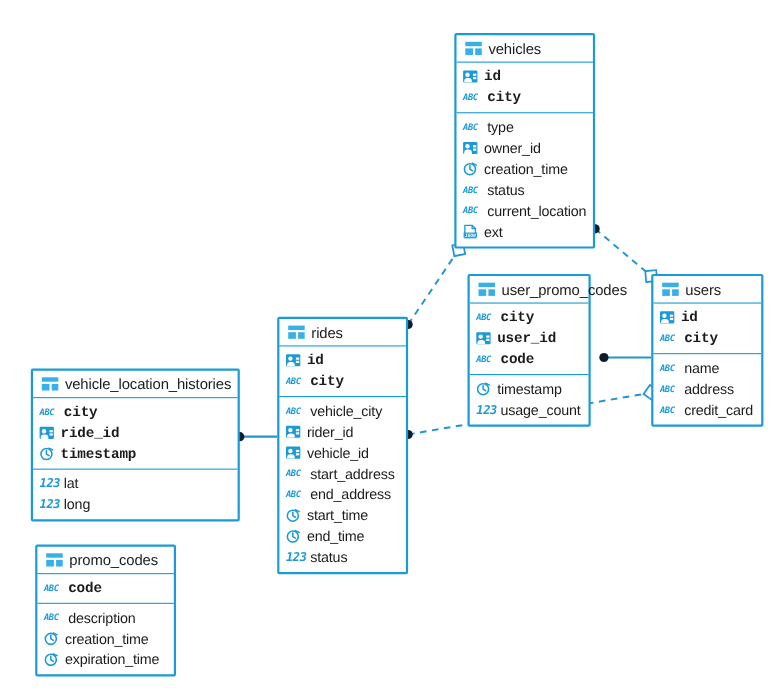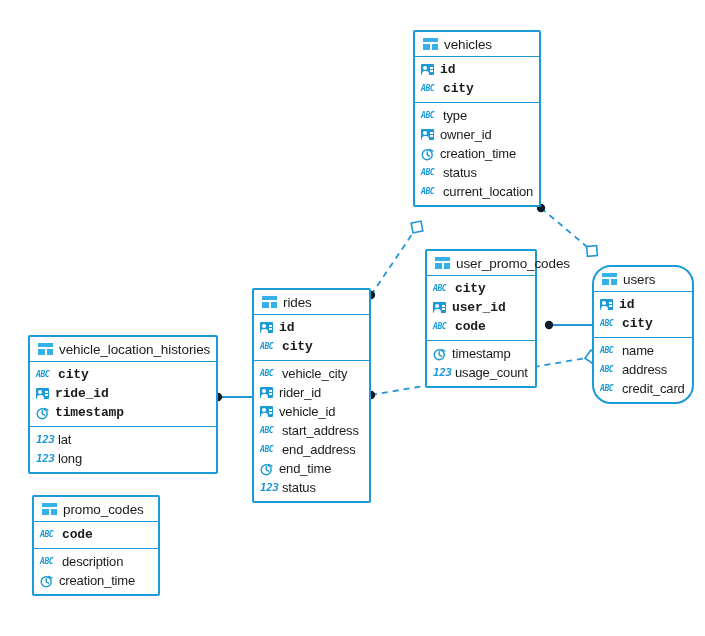--- a/index.html
+++ b/index.html
@@ -171,20 +171,29 @@
           <span class="fname">creation_time</span>
         </div>
         <div class="row">
           <span class="ic ic-abc">ABC</span>
           <span class="fname">status</span>
         </div>
         <div class="row">
           <span class="ic ic-abc">ABC</span>
           <span class="fname">current_location</span>
         </div>
+        <div class="row">
+          <span class="ic ic-json"><svg width="13" height="13" viewBox="0 0 13 13">
+              <path d="M1.6 0.8 H8.2 L11.2 3.8 V12.2 H1.6 Z" fill="#ffffff" stroke="#1a9ad6" stroke-width="1.2"></path>
+              <path d="M8.2 0.8 V3.8 H11.2" fill="none" stroke="#1a9ad6" stroke-width="1.2"></path>
+              <rect x="0.4" y="7.4" width="12.2" height="4.6" fill="#1a9ad6"></rect>
+              <text x="6.5" y="11.2" font-size="4.2" font-family="DejaVu Sans Mono, monospace" font-weight="bold" fill="#ffffff" text-anchor="middle">JSON</text>
+            </svg></span>
+          <span class="fname">ext</span>
+        </div>
       </div>
     </div>
     <div class="table" style="left: 425px; top: 249px; width: 112px;">
       <div class="tbl-title">
         <span class="ic ic-table">
           <i class="bar"></i>
           <i class="c1"></i>
           <i class="c2"></i>
         </span>
         <span class="tname">user_promo_codes</span>
@@ -216,21 +225,21 @@
               <path d="M8.4 1.4 L12 3.1" fill="none" stroke="#1a9ad6" stroke-width="1.3" stroke-linecap="round"></path>
             </svg></span>
           <span class="fname">timestamp</span>
         </div>
         <div class="row">
           <span class="ic ic-num">123</span>
           <span class="fname">usage_count</span>
         </div>
       </div>
     </div>
-    <div class="table" style="left: 592px; top: 265px; width: 102px; border-radius: 19px;">
+    <div class="table" style="left: 592px; top: 249px; width: 102px;">
       <div class="tbl-title">
         <span class="ic ic-table">
           <i class="bar"></i>
           <i class="c1"></i>
           <i class="c2"></i>
         </span>
         <span class="tname">users</span>
       </div>
       <div class="section keys">
         <div class="row key">
@@ -309,20 +318,28 @@
           </span>
           <span class="fname">vehicle_id</span>
         </div>
         <div class="row">
           <span class="ic ic-abc">ABC</span>
           <span class="fname">start_address</span>
         </div>
         <div class="row">
           <span class="ic ic-abc">ABC</span>
           <span class="fname">end_address</span>
+        </div>
+        <div class="row">
+          <span class="ic ic-clock"><svg width="13" height="13" viewBox="0 0 13 13">
+              <circle cx="6.2" cy="6.8" r="5" fill="none" stroke="#1a9ad6" stroke-width="1.4"></circle>
+              <path d="M6.2 3.6 V6.8 L8.6 8.2" fill="none" stroke="#1a9ad6" stroke-width="1.4" stroke-linecap="round"></path>
+              <path d="M8.4 1.4 L12 3.1" fill="none" stroke="#1a9ad6" stroke-width="1.3" stroke-linecap="round"></path>
+            </svg></span>
+          <span class="fname">start_time</span>
         </div>
         <div class="row">
           <span class="ic ic-clock"><svg width="13" height="13" viewBox="0 0 13 13">
               <circle cx="6.2" cy="6.8" r="5" fill="none" stroke="#1a9ad6" stroke-width="1.4"></circle>
               <path d="M6.2 3.6 V6.8 L8.6 8.2" fill="none" stroke="#1a9ad6" stroke-width="1.4" stroke-linecap="round"></path>
               <path d="M8.4 1.4 L12 3.1" fill="none" stroke="#1a9ad6" stroke-width="1.3" stroke-linecap="round"></path>
             </svg></span>
           <span class="fname">end_time</span>
         </div>
         <div class="row">
@@ -395,15 +412,23 @@
           <span class="fname">description</span>
         </div>
         <div class="row">
           <span class="ic ic-clock"><svg width="13" height="13" viewBox="0 0 13 13">
               <circle cx="6.2" cy="6.8" r="5" fill="none" stroke="#1a9ad6" stroke-width="1.4"></circle>
               <path d="M6.2 3.6 V6.8 L8.6 8.2" fill="none" stroke="#1a9ad6" stroke-width="1.4" stroke-linecap="round"></path>
               <path d="M8.4 1.4 L12 3.1" fill="none" stroke="#1a9ad6" stroke-width="1.3" stroke-linecap="round"></path>
             </svg></span>
           <span class="fname">creation_time</span>
         </div>
+        <div class="row">
+          <span class="ic ic-clock"><svg width="13" height="13" viewBox="0 0 13 13">
+              <circle cx="6.2" cy="6.8" r="5" fill="none" stroke="#1a9ad6" stroke-width="1.4"></circle>
+              <path d="M6.2 3.6 V6.8 L8.6 8.2" fill="none" stroke="#1a9ad6" stroke-width="1.4" stroke-linecap="round"></path>
+              <path d="M8.4 1.4 L12 3.1" fill="none" stroke="#1a9ad6" stroke-width="1.3" stroke-linecap="round"></path>
+            </svg></span>
+          <span class="fname">expiration_time</span>
+        </div>
       </div>
     </div>
   </div>
 
 </body></html>

